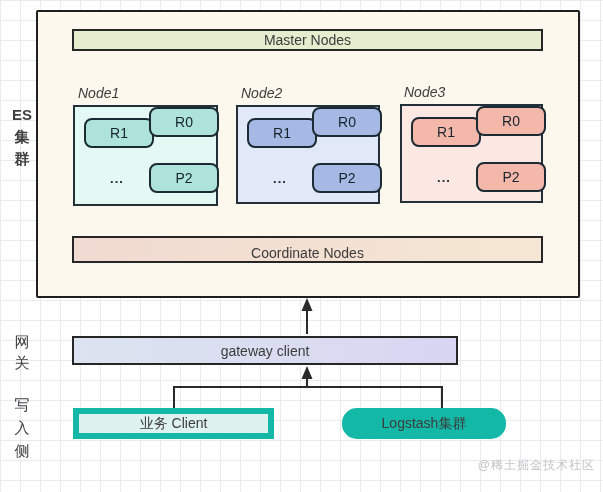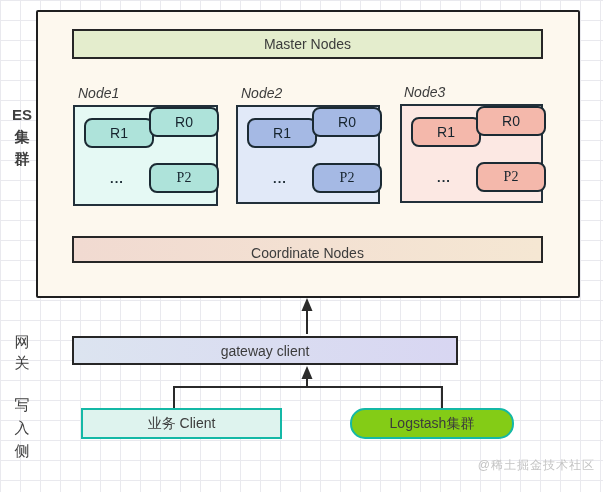--- a/index.html
+++ b/index.html
@@ -21,21 +21,21 @@
     left:36px; top:10px; width:544px; height:288px;
     background:#fdf8ee; border:2.5px solid #1f1f1f; border-radius:2px;
   }
 
   
   .bar {
     position:absolute; border:2px solid #262626;
     display:flex; align-items:center; justify-content:center;
     font-size:14px; color:#3c3c3c;
   }
-  .master-bar     { left:72px;  top:29px;  width:471px; height:30px; background:#e4edcd; }
+  .master-bar     { left:72px;  top:29px;  width:471px; height:22px; background:#e4edcd; }
   .coordinate-bar { left:72px;  top:236px; width:471px; height:27px;
                     background:linear-gradient(90deg,#f1dad1,#f5e7d3);align-items:flex-end; }
   .gateway-bar    { left:72px;  top:336px; width:386px; height:29px;
                     background:linear-gradient(90deg,#dce4f0,#d8d6f2); }
 
   
   .node { position:absolute; border:2px solid #22303a; }
   .node1 { left:73px;  top:105px; width:145px; height:101px; background:#e5f9f4; }
   .node2 { left:236px; top:105px; width:144px; height:99px;  background:#e1e9f8; }
   .node3 { left:400px; top:104px; width:143px; height:99px;  background:#fce8e3; }
@@ -48,36 +48,36 @@
     position:absolute; width:70px; height:30px;
     border:2px solid #1b2a33; border-radius:8px;
     display:flex; align-items:center; justify-content:center;
     font-size:14px; color:#16242e;
   }
   .node1 .chip { background:#aee3da; }
   .node2 .chip { background:#a5b9e4; }
   .node3 .chip { background:#f4b8ab; }
   .pos-a { left:9px;  top:11px; }
   .pos-b { left:74px; top:0; }
-  .pos-c { left:74px; top:56px;font-family:Liberation Serif, serif; }
+  .pos-c { left:74px; top:56px; }
   .dots  {
     position:absolute; left:20px; top:56px; width:44px; height:30px;
     display:flex; align-items:center; justify-content:center;
     font-size:13px; font-weight:bold; letter-spacing:1px; color:#1b2a33;
   }
 
   
   .client-box {
     position:absolute; top:408px; height:31px;
-    border:2px solid #14b8a6;
+    border:6px solid #14b8a6;
     display:flex; align-items:center; justify-content:center;
-    font-size:14px; color:#3c3c3c;margin-left:8px;
+    font-size:14px; color:#3c3c3c;
   }
   .client-biz { left:73px;  width:201px; background:#def3ee; }
-  .client-log { left:342px; width:164px; background:#84cc16;border-radius:15px; }
+  .client-log { left:342px; width:164px; background:#14b8a6;border-radius:15px; }
 
   
   .side-label { position:absolute; width:28px; text-align:center;
                 font-size:15px; color:#3f3f3f; }
   .sl-es { left:8px; top:104px; line-height:22px;font-weight:bold; }
   .sl-gw { left:8px; top:331px; line-height:21px; }
   .sl-ws { left:8px; top:393px; line-height:23px; }
 
   .watermark {
     position:absolute; left:470px; top:457px; width:125px;

